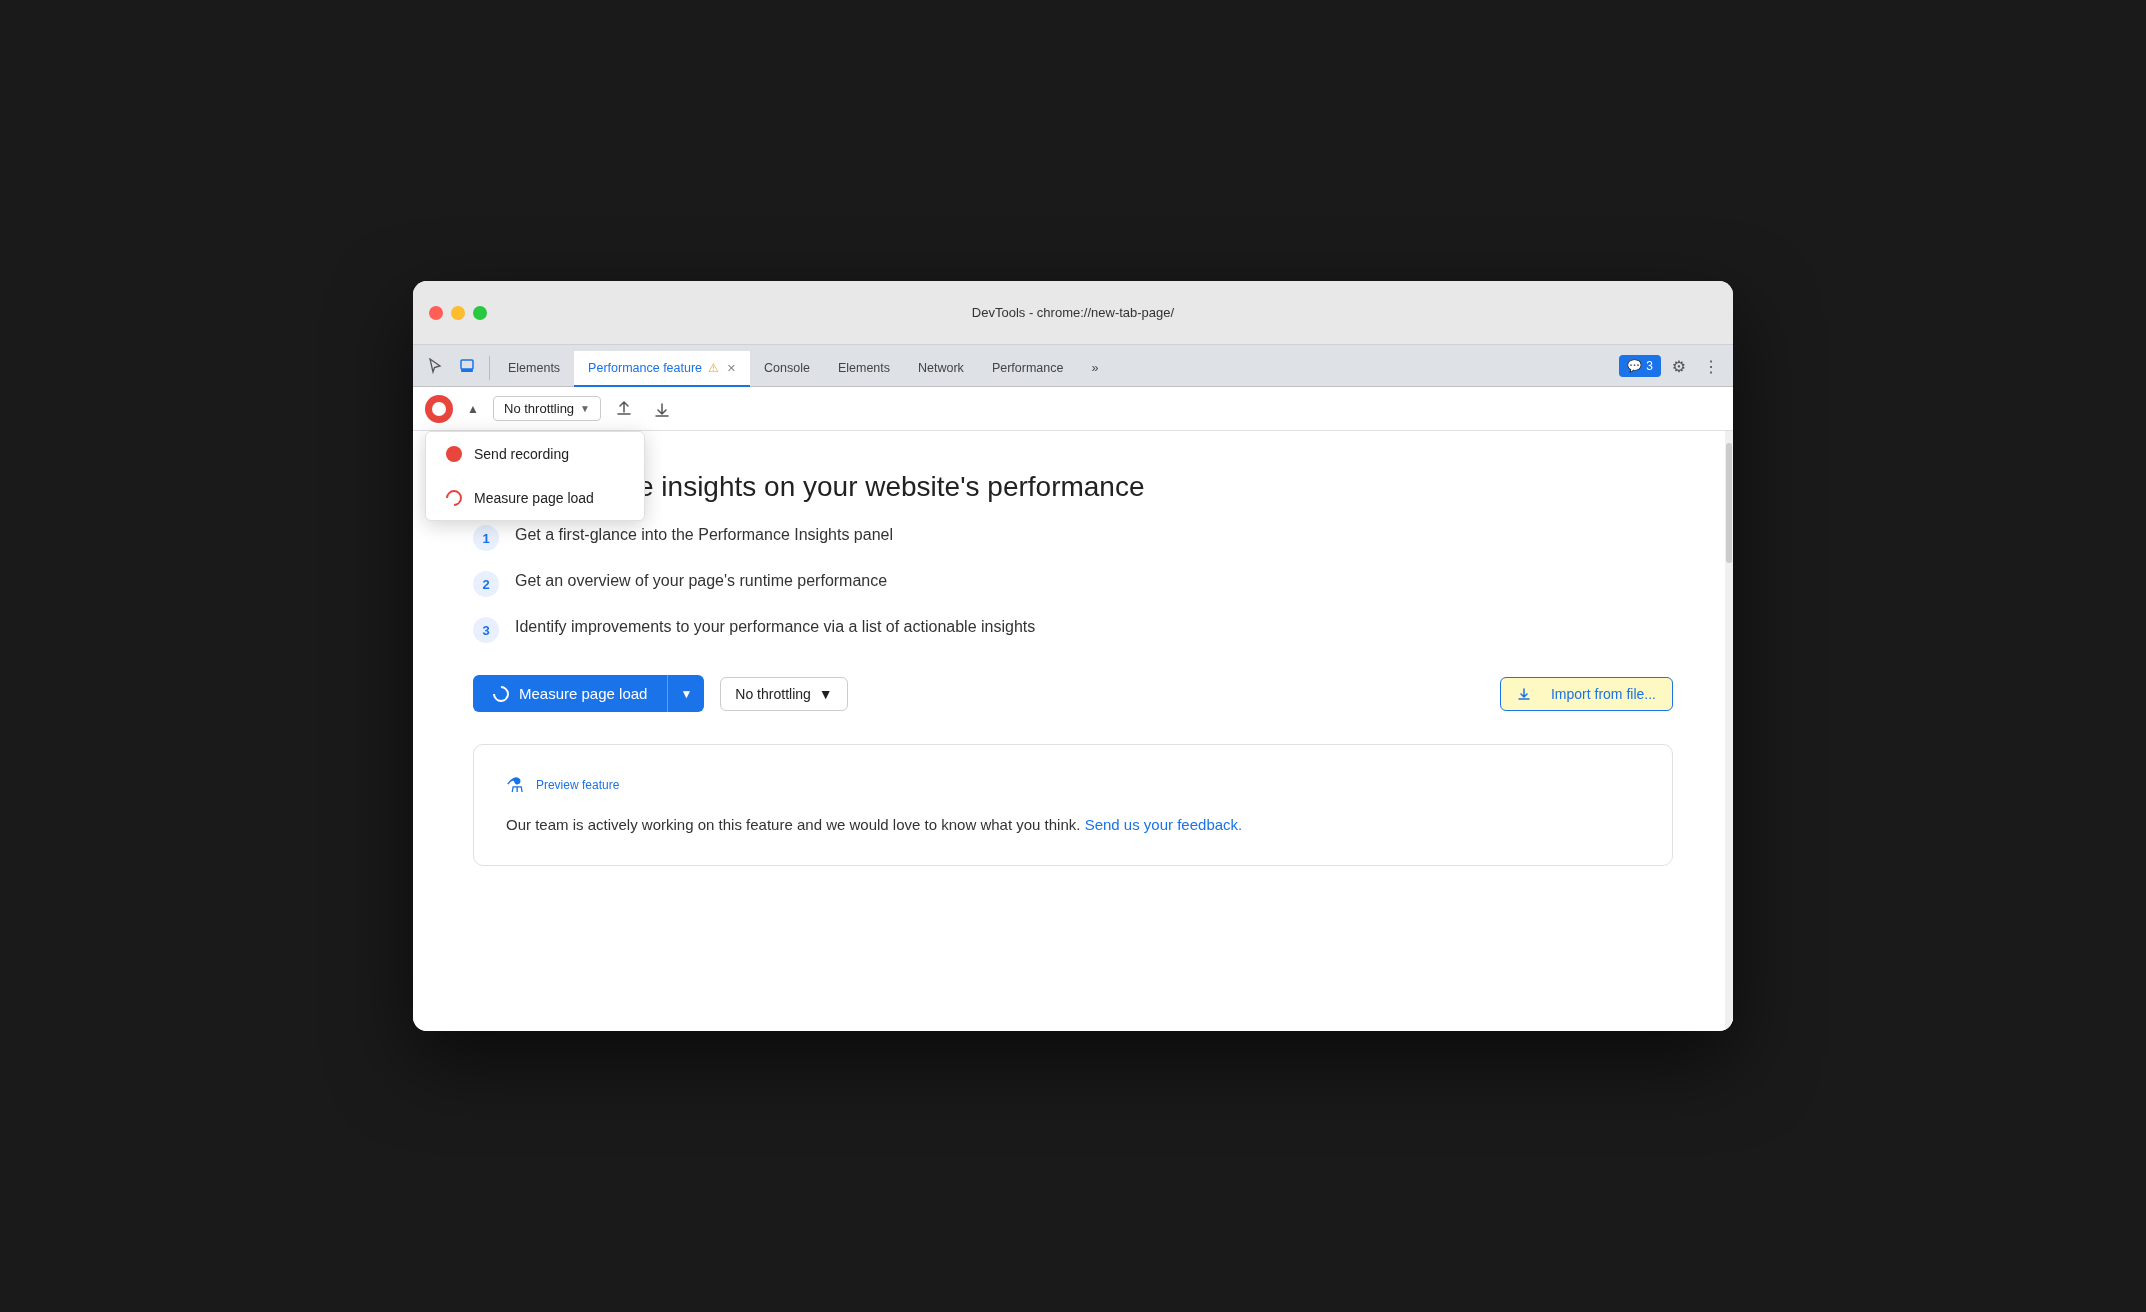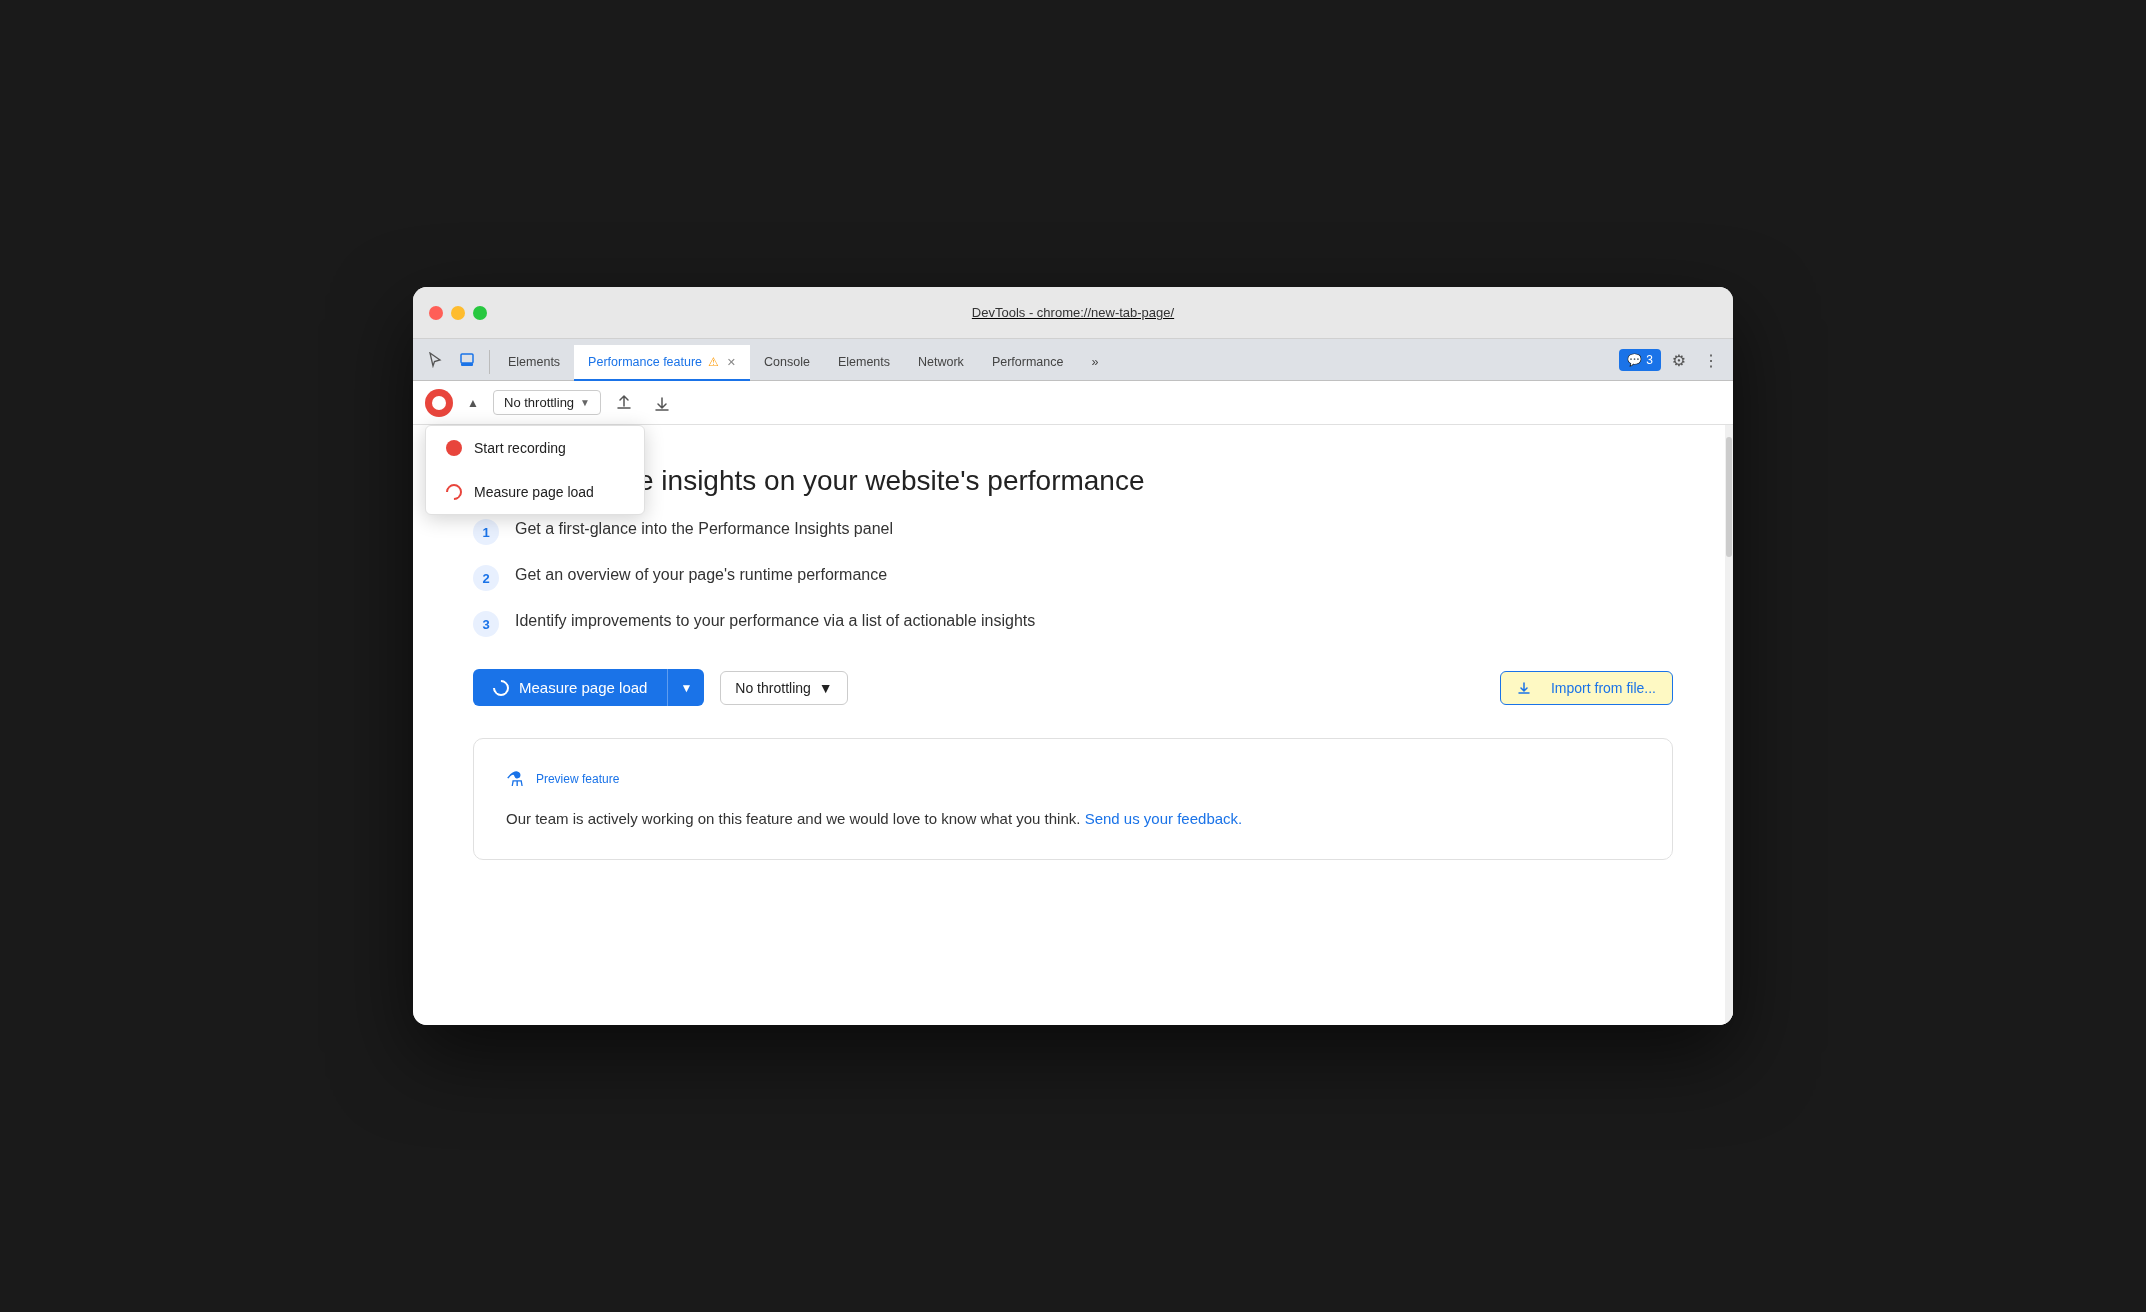--- a/index.html
+++ b/index.html
@@ -16,27 +16,26 @@
       width: 1320px;
       background: #f5f5f5;
       border-radius: 14px;
       box-shadow: 0 30px 80px rgba(0,0,0,0.6);
       overflow: hidden;
     }
 
     
     .title-bar {
       background: #e8e8e8;
-      height: 52px;
+      height: 64px;
       display: flex;
       align-items: center;
       justify-content: center;
       position: relative;
       border-bottom: 1px solid #d0d0d0;
-      text-decoration: underline;
     }
     .window-controls {
       position: absolute;
       left: 16px;
       display: flex;
       gap: 8px;
       align-items: center;
     }
     .wc-btn {
       width: 14px;
@@ -500,21 +499,21 @@
     <button class="download-btn">
       <svg width="18" height="18" viewBox="0 0 18 18">
         <path d="M9 14V4M5 10l4 4 4-4" fill="none" stroke="#555" stroke-width="1.5" stroke-linecap="round"></path>
         <path d="M3 16h12" fill="none" stroke="#555" stroke-width="1.5" stroke-linecap="round"></path>
       </svg>
     </button>
 
     <div class="dropdown-menu">
       <div class="menu-item">
         <div class="menu-icon-record"></div>
-        <span>Start recording</span>
+        <span>Send recording</span>
       </div>
       <div class="menu-item">
         <div class="menu-icon-measure"></div>
         <span>Measure page load</span>
       </div>
     </div>
   </div>
 
   <div class="main-content">
 

